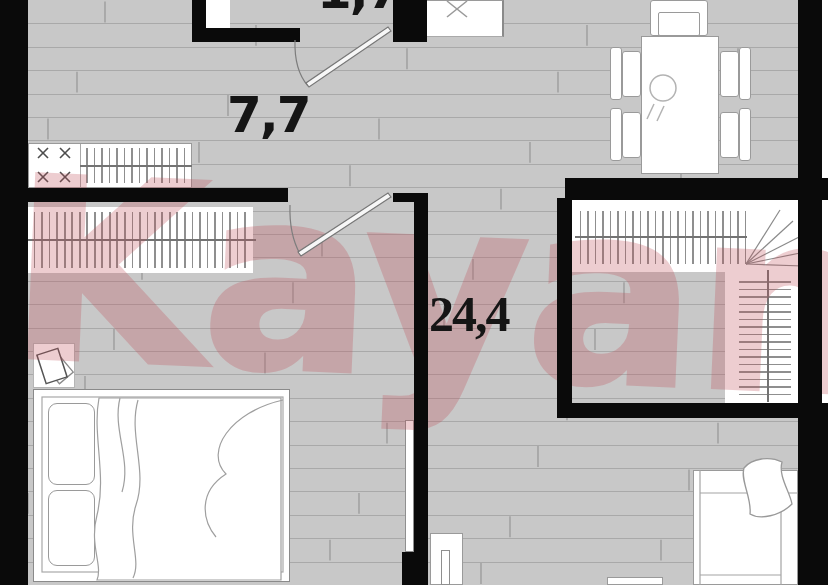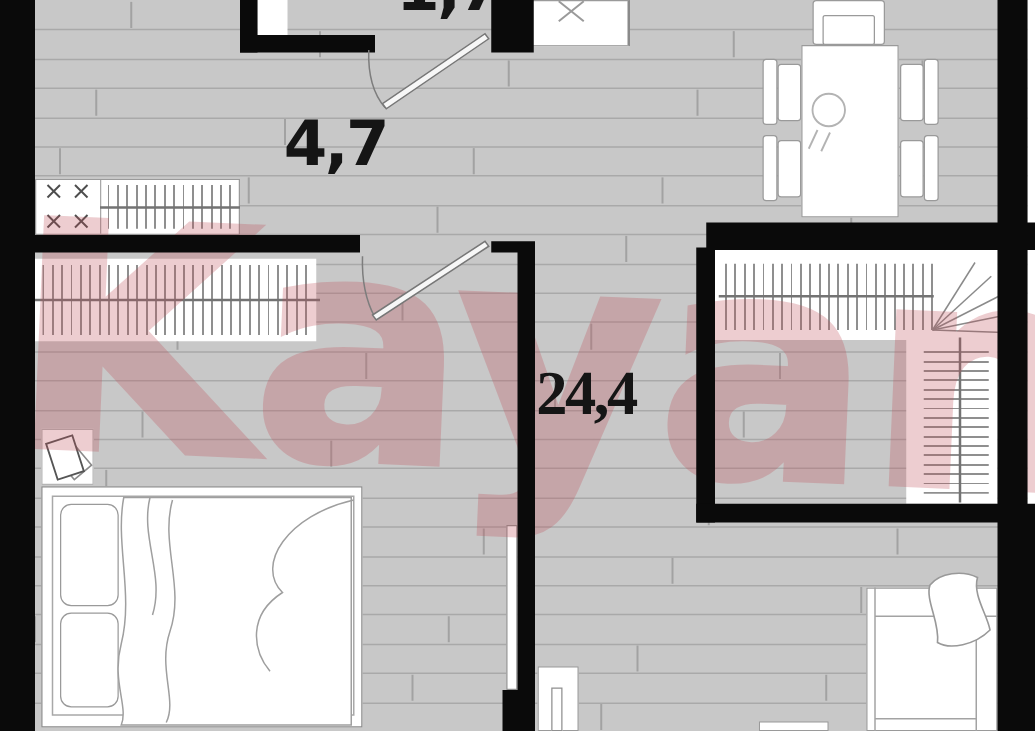--- a/index.html
+++ b/index.html
@@ -229,17 +229,17 @@
     <g>
       <path d="M 295,40 Q 294,70 308,86" fill="none" stroke="#7d7d7d" stroke-width="1.2"></path>
       <polygon points="391,31 309,87 306,83 388,27" fill="#f7f7f7" stroke="#777" stroke-width="1.2"></polygon>
     </g>
     <g>
       <path d="M 290,205 Q 289,234 300,254" fill="none" stroke="#7d7d7d" stroke-width="1.2"></path>
       <polygon points="391,197 301,256 298,252 388,193" fill="#f7f7f7" stroke="#777" stroke-width="1.2"></polygon>
     </g>
   </svg>
 
-  <div class="label z-label" style="left:227px;top:90px;">4,7</div>
+  <div class="label z-label" style="left:227px;top:90px;">7,7</div>
   <div class="label z-label" style="left:429px;top:289px;font-family:Liberation Serif, serif;">24,4</div>
   <div class="label z-label" style="left:317px;top:-34px;">1,7</div>
 
 </div>
 
 </body></html>

